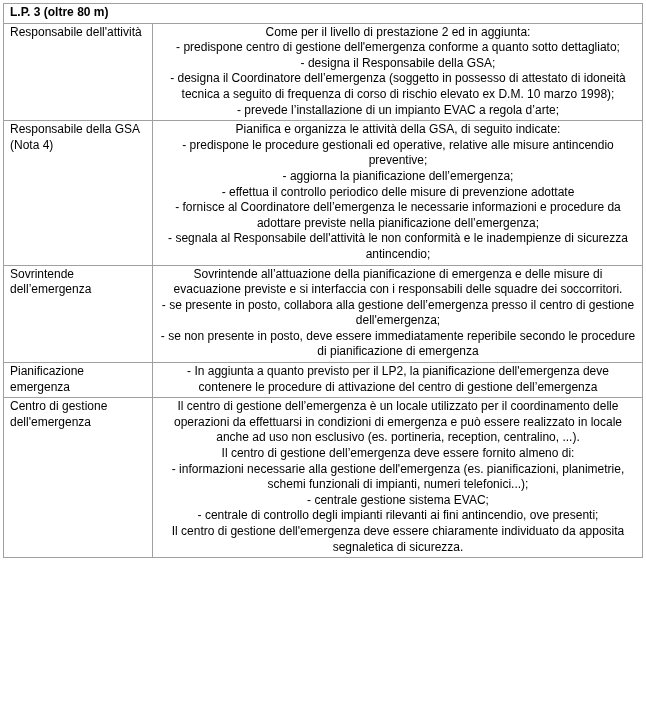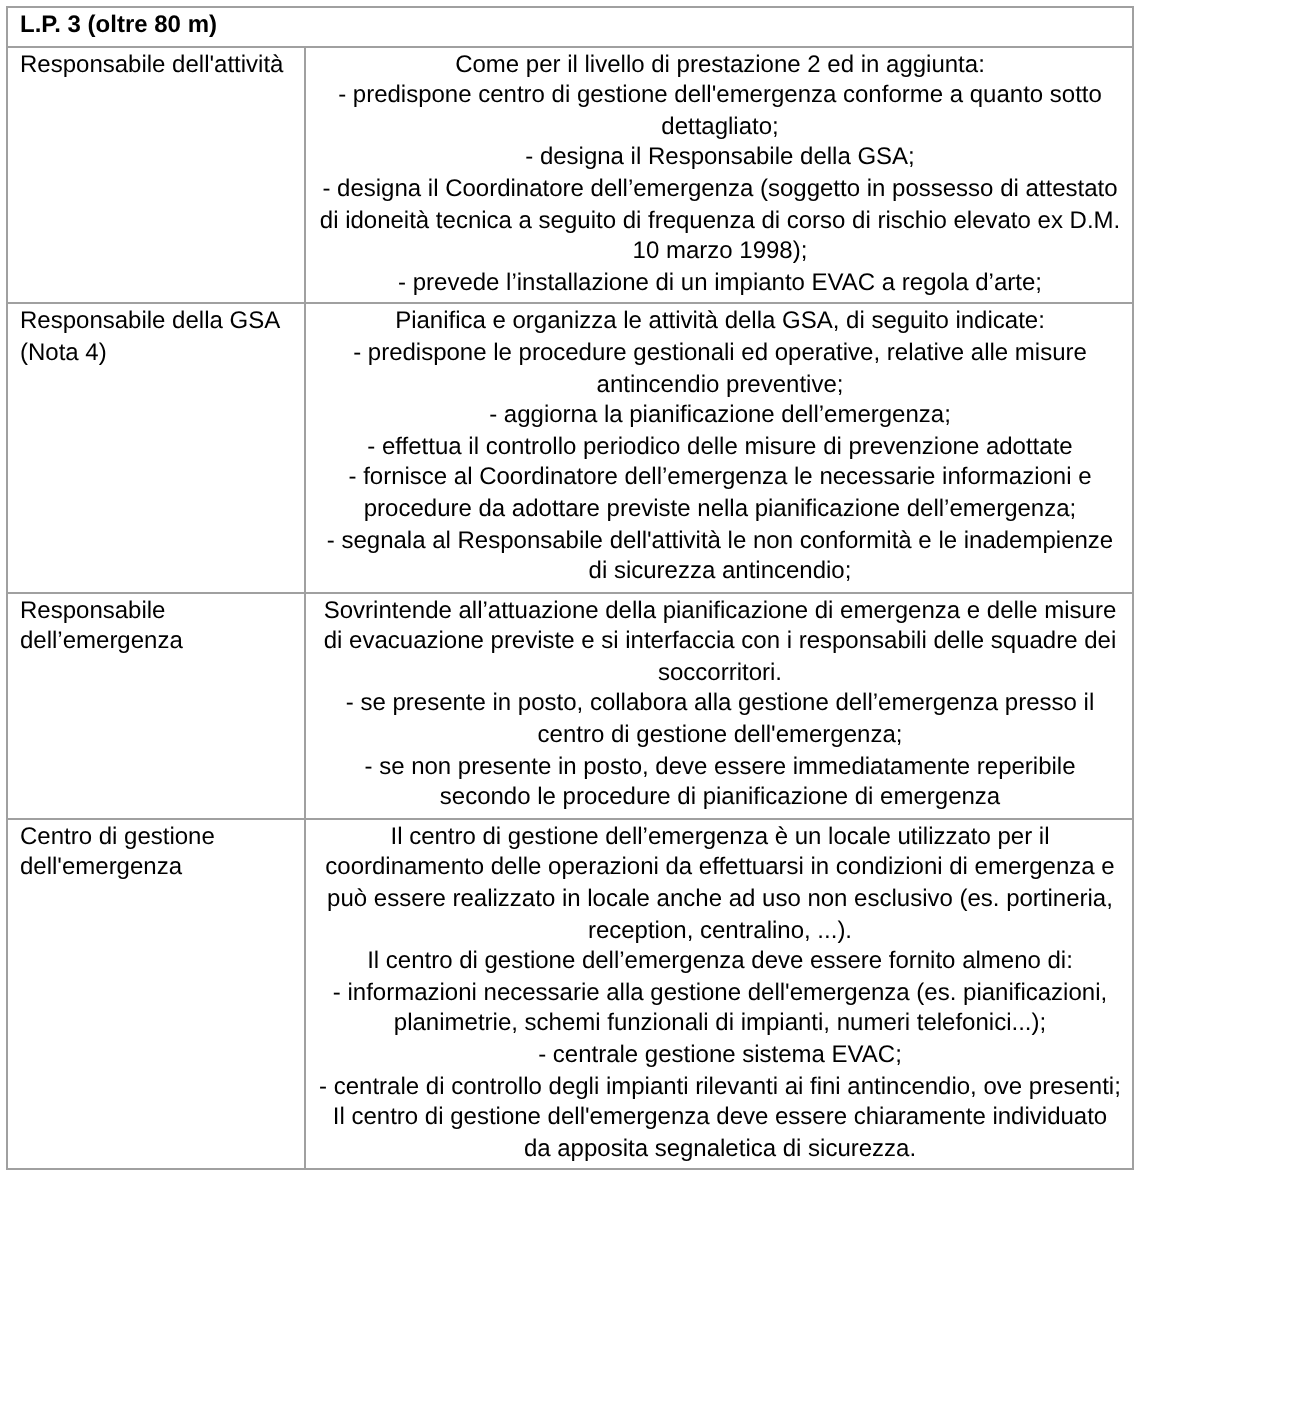--- a/index.html
+++ b/index.html
@@ -11,21 +11,21 @@
     --row-bg:#FFFFFF;
   }
   html,body{margin:0;padding:0;background:#FFFFFF;}
   body{
     width:646px;height:703px;
     font-family:"Liberation Sans","DejaVu Sans",sans-serif;
     color:var(--text);
   }
   table.lp3{
     margin:3px 0 0 3px;
-    width:564px;
+    width:640px;
     border-collapse:collapse;
     table-layout:fixed;
     padding-left:48px;
   }
   table.lp3 td{
     border:1px solid var(--border);
     vertical-align:top;
     font-size:12px;
     line-height:15.6px;
     padding:1px 5px 2px 6px;
@@ -77,24 +77,28 @@
     <tr>
       <td class="label-cell">Responsabile della GSA (Nota 4)</td>
       <td class="content-cell">Pianifica e organizza le attività della GSA, di seguito indicate:
 - predispone le procedure gestionali ed operative, relative alle misure antincendio preventive;
 - aggiorna la pianificazione dell’emergenza;
 - effettua il controllo periodico delle misure di prevenzione adottate
 - fornisce al Coordinatore dell’emergenza le necessarie informazioni e procedure da adottare previste nella pianificazione dell’emergenza;
 - segnala al Responsabile dell'attività le non conformità e le inadempienze di sicurezza antincendio;</td>
     </tr>
     <tr>
-      <td class="label-cell">Responsabile dell’emergenza</td>
+      <td class="label-cell">Sovrintende dell’emergenza</td>
       <td class="content-cell">Sovrintende all’attuazione della pianificazione di emergenza e delle misure di evacuazione previste e si interfaccia con i responsabili delle squadre dei soccorritori.
 - se presente in posto, collabora alla gestione dell’emergenza presso il centro di gestione dell'emergenza;
 - se non presente in posto, deve essere immediatamente reperibile secondo le procedure di pianificazione di emergenza</td>
+    </tr>
+    <tr>
+      <td class="label-cell">Pianificazione emergenza</td>
+      <td class="content-cell">- In aggiunta a quanto previsto per il LP2, la pianificazione dell'emergenza deve contenere le procedure di attivazione del centro di gestione dell’emergenza</td>
     </tr>
     <tr>
       <td class="label-cell">Centro di gestione dell'emergenza</td>
       <td class="content-cell">Il centro di gestione dell’emergenza è un locale utilizzato per il coordinamento delle operazioni da effettuarsi in condizioni di emergenza e può essere realizzato in locale anche ad uso non esclusivo (es. portineria, reception, centralino, ...).
 Il centro di gestione dell’emergenza deve essere fornito almeno di:
 - informazioni necessarie alla gestione dell'emergenza (es. pianificazioni, planimetrie, schemi funzionali di impianti, numeri telefonici...);
 - centrale gestione sistema EVAC;
 - centrale di controllo degli impianti rilevanti ai fini antincendio, ove presenti;
 Il centro di gestione dell'emergenza deve essere chiaramente individuato da apposita segnaletica di sicurezza.</td>
     </tr>

